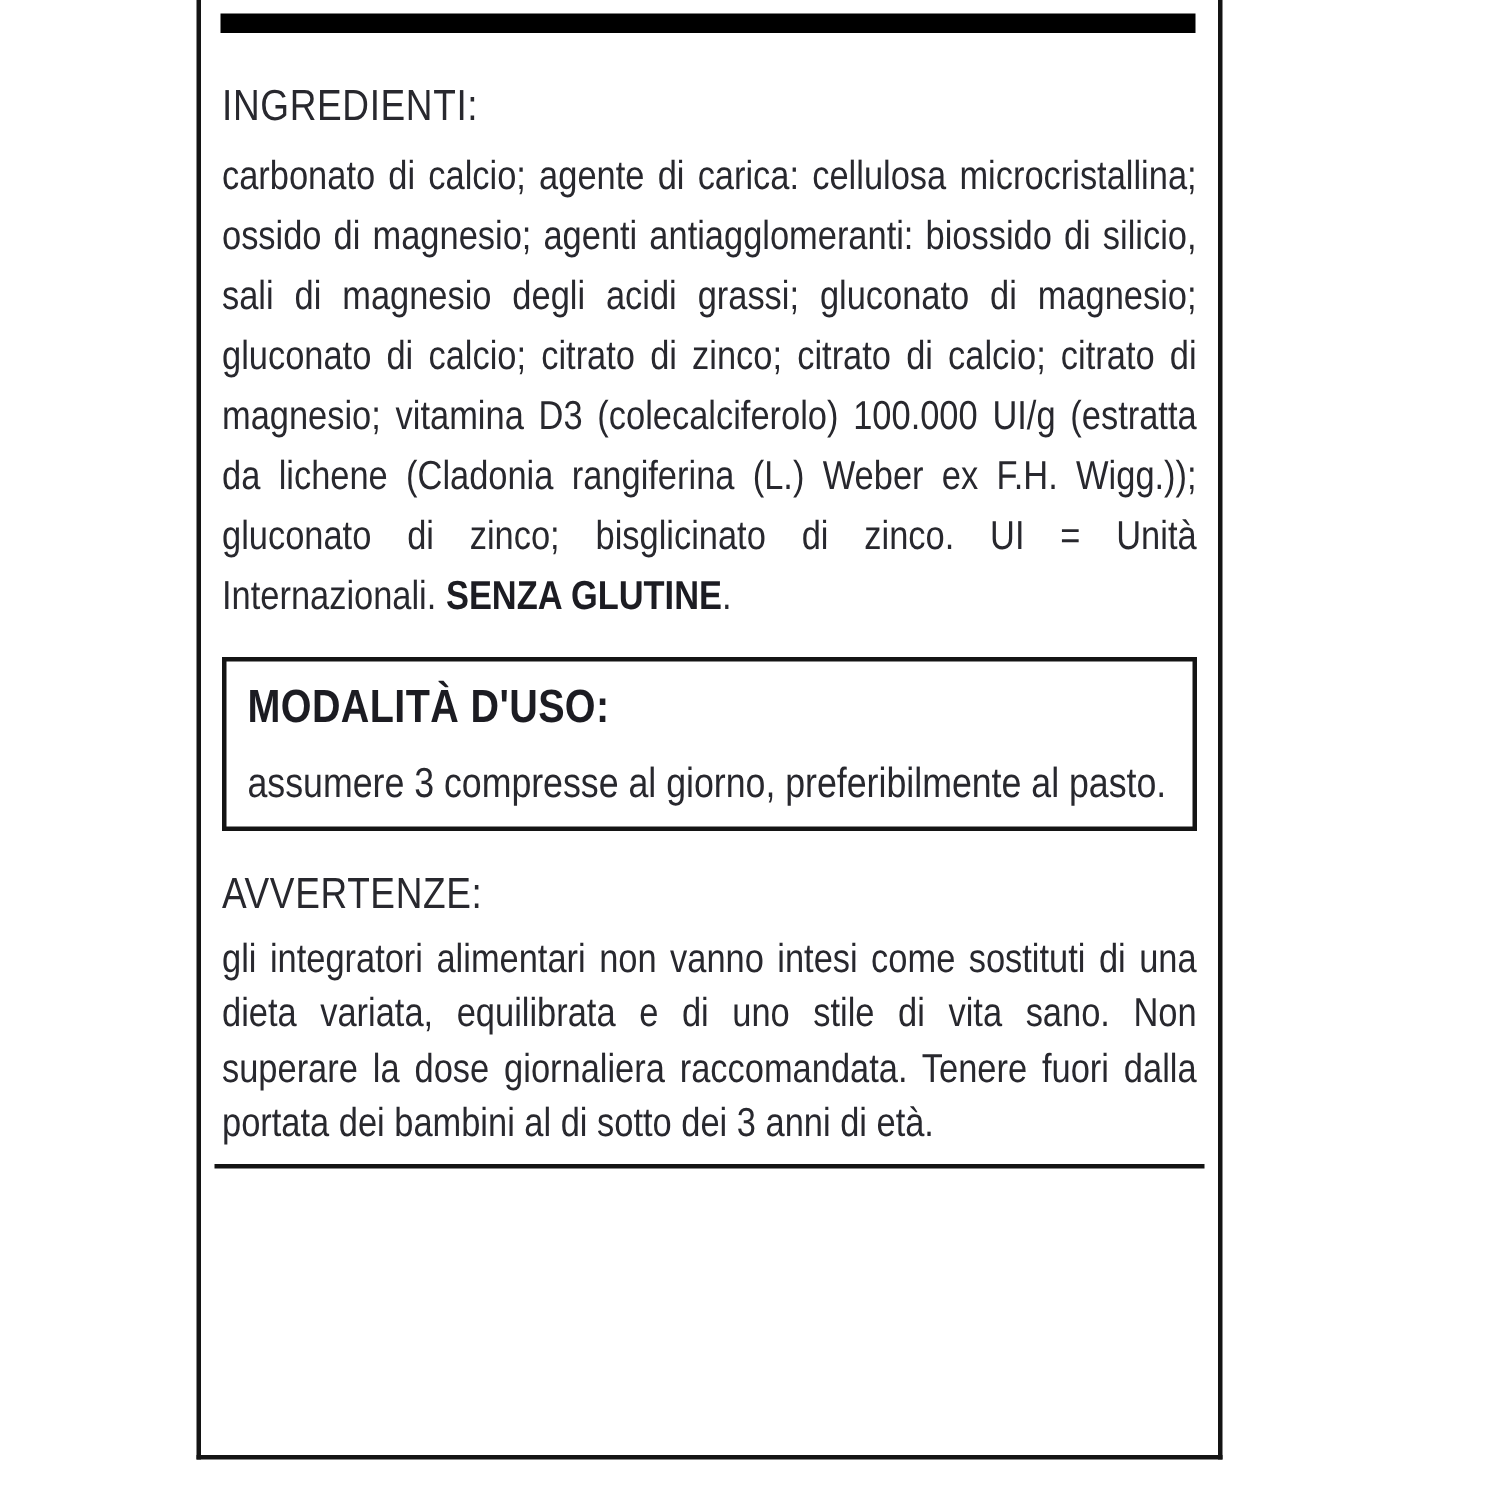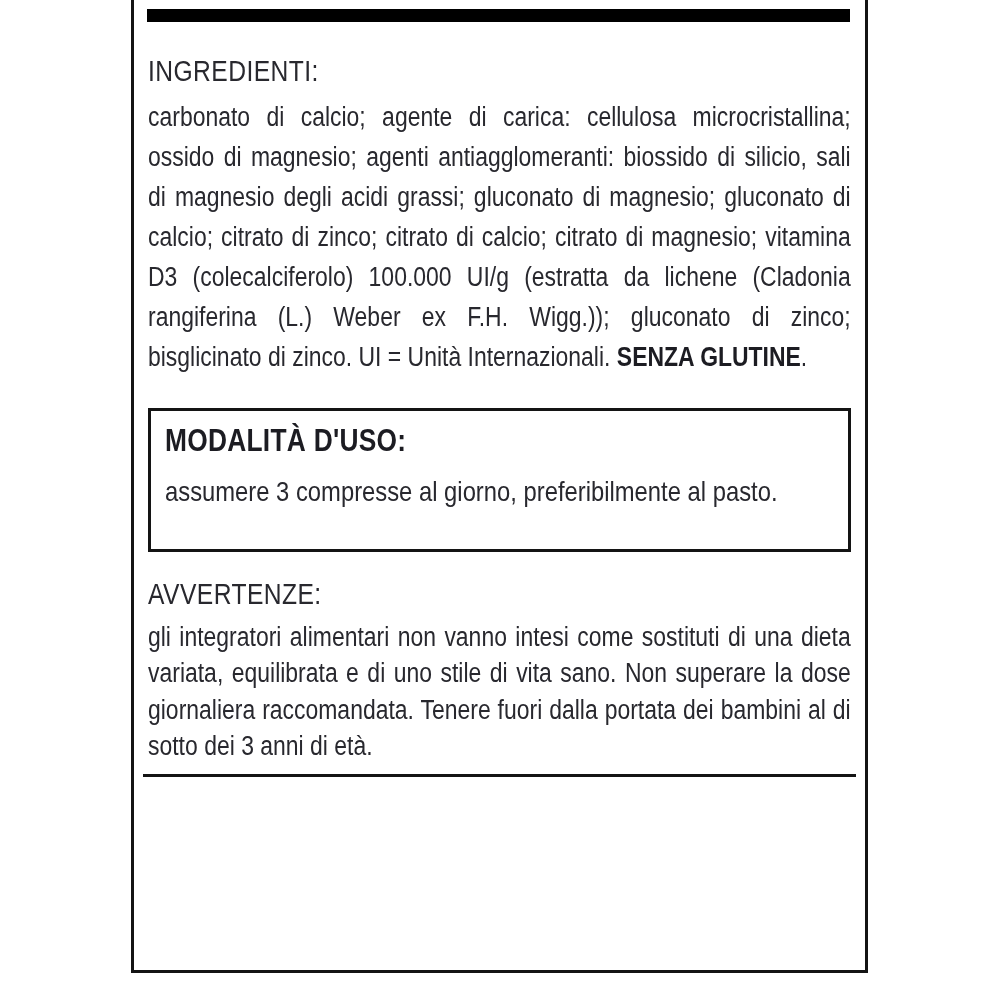--- a/index.html
+++ b/index.html
@@ -9,21 +9,21 @@
     width: 1000px;
     height: 1000px;
     overflow: hidden;
     font-family: "Liberation Sans", "DejaVu Sans", sans-serif;
     color: #28282e;
   }
   .label-panel {
     position: absolute;
     left: 131px;
     top: 0;
-    width: 737px;
+    width: 684px;
     height: 973px;
     box-sizing: border-box;
     border-left: 3px solid #141414;
     border-right: 3px solid #141414;
     border-bottom: 3px solid #141414;
     padding: 0 14px;
     overflow: hidden;
     background: #ffffff;
   }
   
@@ -52,22 +52,22 @@
   .ingredients-heading { font-size: 29px; margin-top: 34px; }
   .ingredients-body {
     font-size: 27px;
     line-height: 40px;
     margin-top: 9px;
   }
   .ingredients-body strong { font-weight: 700; color: #1c1c22; }
 
   .usage-box {
     border: 3px solid #141414;
-    margin-top: 31px;
-    padding: 13px 14px 36px 14px;
+    margin-top: 21px;
+    padding: 13px 14px 8px 14px;
   }
   .usage-heading {
     font-size: 31px;
     font-weight: 700;
     letter-spacing: 0.3px;
     color: #1c1c22;
   }
   .usage-body {
     font-size: 28px;
     line-height: 43px;

